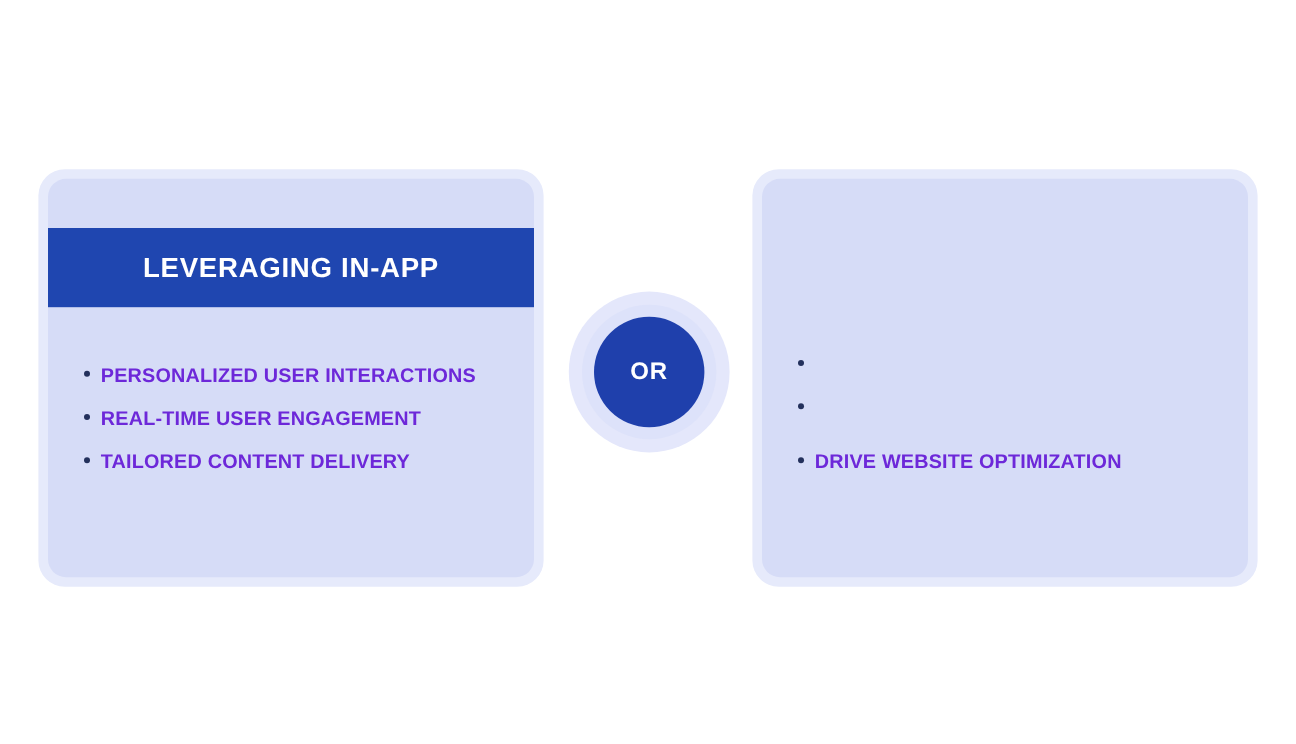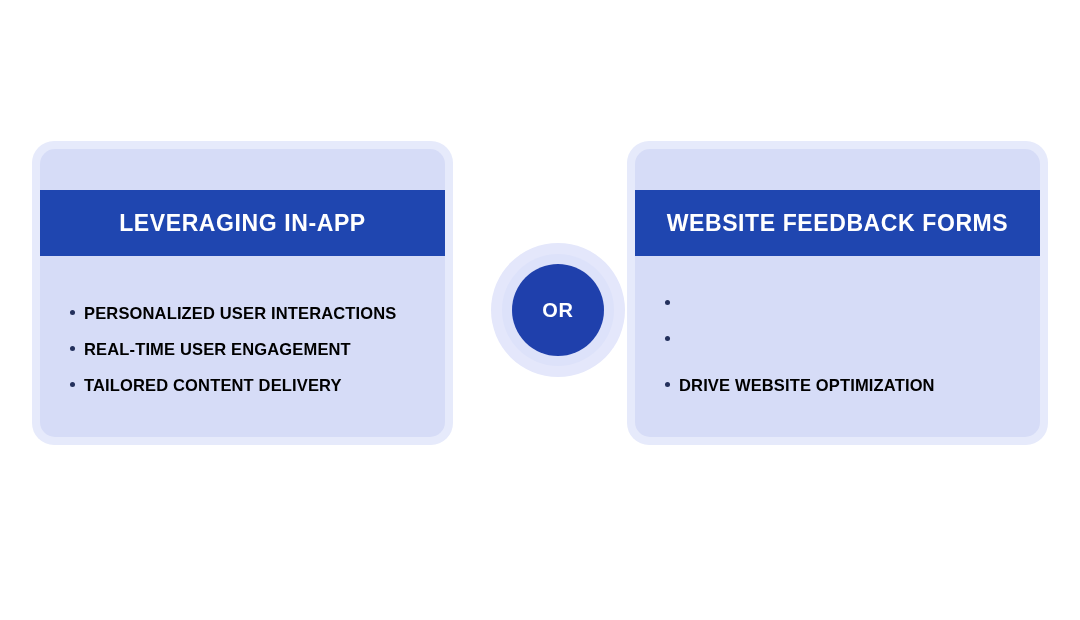--- a/index.html
+++ b/index.html
@@ -19,21 +19,21 @@
     width: 1080px;
     height: 620px;
     background: #ffffff;
   }
 
   
   .card-outer {
     position: absolute;
     top: 141px;
     width: 421px;
-    height: 304px;
+    height: 348px;
     background: #e6eafb;
     border-radius: 22px;
     box-sizing: border-box;
     padding: 8px;
   }
   .card-outer.left  { left: 32px; }
   .card-outer.right { left: 627px; }
 
   .card-inner {
     position: relative;
@@ -87,32 +87,32 @@
     width: 5px;
     height: 5px;
     border-radius: 50%;
     background: #23305c;
     flex: 0 0 auto;
     position: relative;
     top: -4px;
     margin-right: 9px;
   }
   .card-list-label {
-    color: #000000;
+    color: #6d28d9;
     font-size: 16.5px;
     font-weight: bold;
     letter-spacing: 0.15px;
     text-transform: uppercase;
     white-space: nowrap;
   }
 
   
   .or-badge {
     position: absolute;
-    left: 491px;
+    left: 474px;
     top: 243px;
     width: 134px;
     height: 134px;
     border-radius: 50%;
     background: #e4e7fb;
     display: flex;
     align-items: center;
     justify-content: center;
   }
   .or-badge-ring {
@@ -171,23 +171,20 @@
   <div class="or-badge">
     <div class="or-badge-ring">
       <div class="or-badge-core">
         <span class="or-badge-label">OR</span>
       </div>
     </div>
   </div>
 
   <div class="card-outer right">
     <div class="card-inner">
-      <div class="card-header">
-        <span class="card-header-title">WEBSITE FEEDBACK FORMS</span>
-      </div>
       <ul class="card-list">
         <li class="card-list-item">
           <span class="bullet-dot"></span>
         </li>
         <li class="card-list-item">
           <span class="bullet-dot"></span>
         </li>
         <li class="card-list-item">
           <span class="bullet-dot"></span>
           <span class="card-list-label">DRIVE WEBSITE OPTIMIZATION</span>

